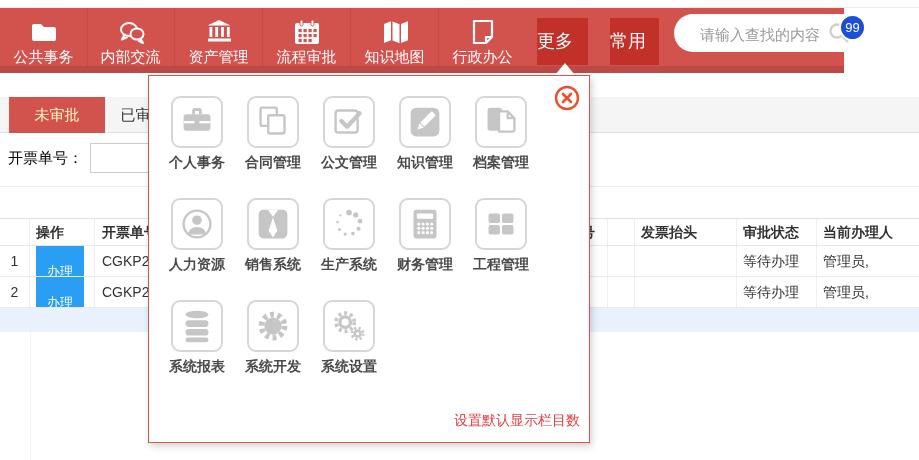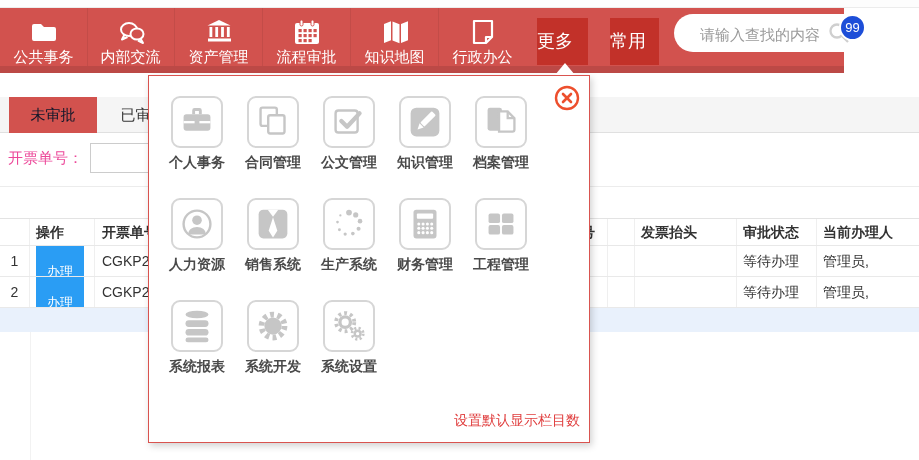--- a/index.html
+++ b/index.html
@@ -21,25 +21,25 @@
   .searchpill{position:absolute;left:674px;top:14px;width:200px;height:38px;background:#fff;border-radius:19px;}
   .searchpill input{position:absolute;left:24px;top:6px;width:130px;height:26px;border:none;outline:none;font-size:15px;color:#555;font-family:inherit;}
   .searchpill input::placeholder{color:#9a9a9a;}
   .mag{position:absolute;right:24px;top:8px;width:22px;height:22px;}
   .badge{position:absolute;left:839px;top:14px;width:27px;height:27px;box-sizing:border-box;border:2px solid #fff;border-radius:50%;background:#1d4ed8;color:#fff;font-size:13px;line-height:23px;text-align:center;z-index:5;}
   .homeic{position:absolute;left:878px;top:23px;width:32px;height:32px;cursor:pointer;}
 
   
   .tabbar{position:absolute;left:0;top:97px;width:919px;height:36px;background:#f5f5f5;border-bottom:1px solid #e0e0e0;box-sizing:border-box;}
   .tab{position:absolute;top:97px;height:36px;line-height:36px;text-align:center;font-size:15px;cursor:pointer;}
-  .tab-active{left:9px;width:88px;background:#d2524e;color:#0f172a;}
+  .tab-active{left:9px;width:96px;background:#d2524e;color:#fef9c3;}
   .tab-inactive{left:97px;width:92px;color:#333;}
 
   
-  .fieldlabel{position:absolute;left:8px;top:149px;font-size:15px;color:#ec4899;}
+  .fieldlabel{position:absolute;left:8px;top:149px;font-size:15px;color:#000000;}
   .fieldinput{position:absolute;left:90px;top:143px;width:150px;height:30px;box-sizing:border-box;border:1px solid #ccc;background:#fff;font-family:inherit;}
   .divider{position:absolute;left:0;top:186px;width:919px;height:1px;background:#ececec;}
 
   
   .tbl{position:absolute;left:0;top:218px;width:919px;font-size:14px;color:#333;}
   .trow{display:flex;width:919px;box-sizing:border-box;}
   .hrow{height:28px;line-height:26px;border-top:1px solid #e3e3e3;border-bottom:1px solid #e8e8e8;font-weight:bold;}
   .drow{height:31px;line-height:30px;border-bottom:1px solid #e9e9e9;}
   .cell{flex:none;box-sizing:border-box;border-right:1px solid #efefef;overflow:hidden;white-space:nowrap;}
   .c0{width:30px;text-align:center;}

